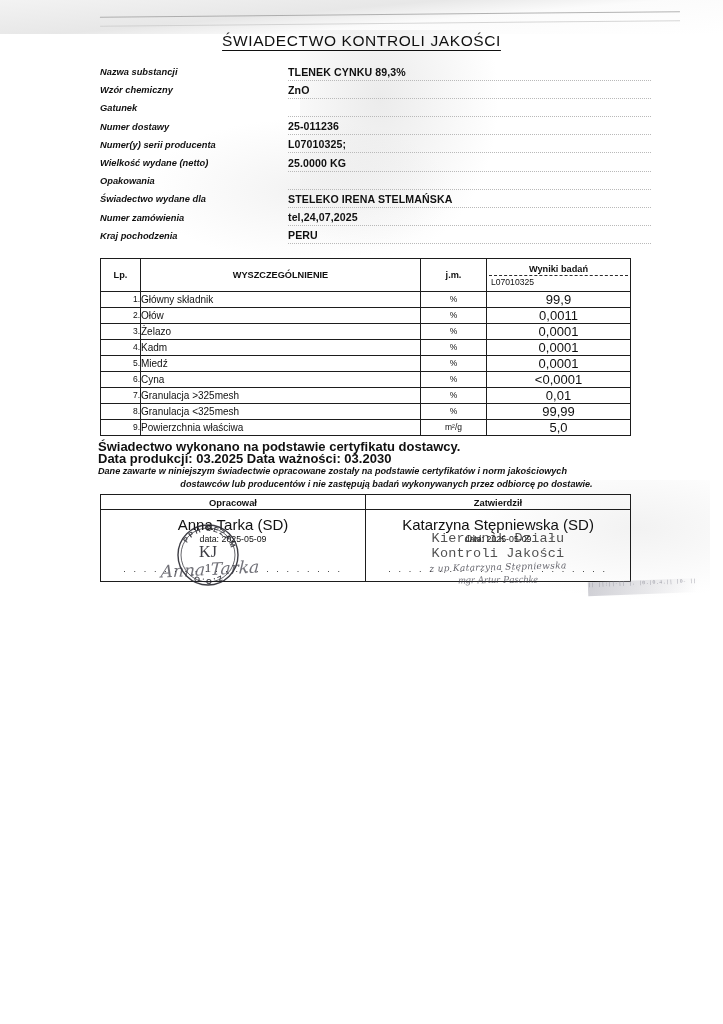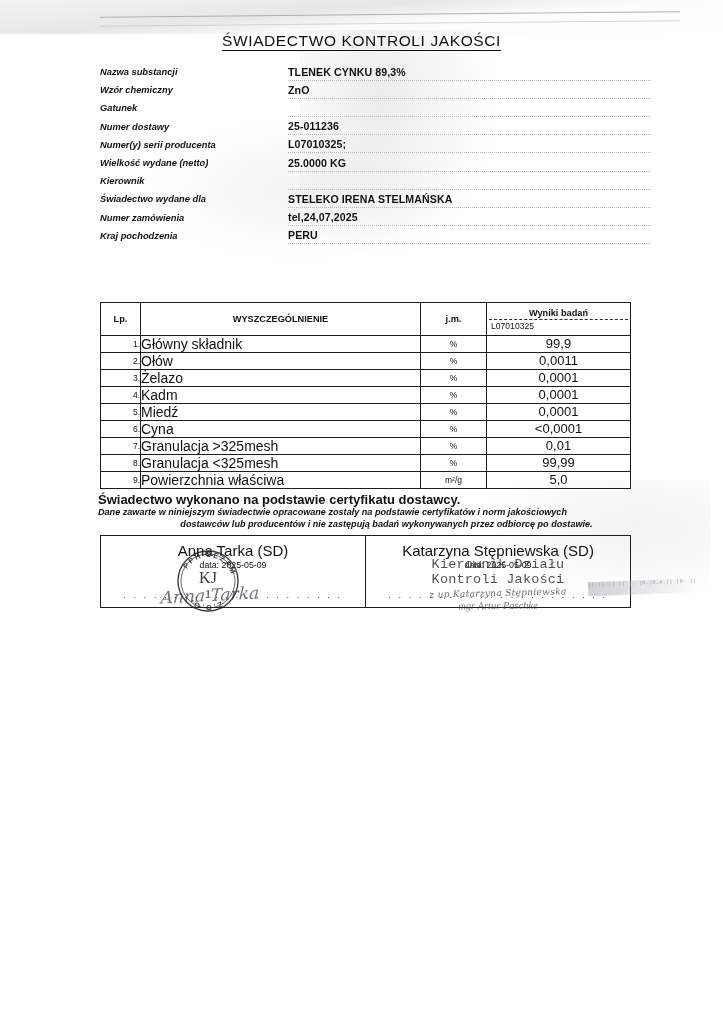--- a/index.html
+++ b/index.html
@@ -107,21 +107,20 @@
     padding-bottom: 1px;
     letter-spacing: .1px;
   }
 
   
   #results-table-wrap { padding: 12px 92px 0 100px; }
   table#results-table {
     width: 100%;
     border-collapse: collapse;
     table-layout: fixed;
-    margin-top: 44px;
   }
   #results-table th, #results-table td {
     border: 1px solid #1d1d1d;
     padding: 0;
   }
   .col-lp    { width: 40px; }
   .col-name  { width: auto; }
   .col-unit  { width: 66px; }
   .col-res   { width: 144px; }
 
@@ -159,21 +158,21 @@
 
   #results-table tbody td { height: 13.6px; }
   .td-lp {
     text-align: right;
     padding-right: 3px;
     font-size: 8.5px;
   }
   .td-name {
     text-align: left;
     padding-left: 3px;
-    font-size: 14px;
+    font-size: 10px;
   }
   .td-unit {
     text-align: center;
     font-size: 8.5px;
   }
   .td-res {
     text-align: center;
     padding-left: 3px;
     font-size: 13px;
   }
@@ -356,21 +355,21 @@
           <div class="field-value">L07010325;</div>
         </div>
       </div>
       <div class="field-row">
         <div class="field-label">Wielkość wydane (netto)</div>
         <div class="field-value-wrap">
           <div class="field-value">25.0000 KG</div>
         </div>
       </div>
       <div class="field-row">
-        <div class="field-label">Kierownik</div>
+        <div class="field-label">Opakowania</div>
         <div class="field-value-wrap">
           <div class="field-value"></div>
         </div>
       </div>
       <div class="field-row">
         <div class="field-label">Świadectwo wydane dla</div>
         <div class="field-value-wrap">
           <div class="field-value">STELEKO IRENA STELMAŃSKA</div>
         </div>
       </div>
@@ -462,27 +461,32 @@
             <td class="td-name">Powierzchnia właściwa</td>
             <td class="td-unit">m²/g</td>
             <td class="td-res">5,0</td>
           </tr>
         </tbody>
     </table>
   </div>
 
   <div id="notes">
     <div class="note-line">Świadectwo wykonano na podstawie certyfikatu dostawcy.</div>
+    <div class="note-line">Data produkcji: 03.2025 Data ważności: 03.2030</div>
     <div class="note-italic">Dane zawarte w niniejszym świadectwie opracowane zostały na podstawie certyfikatów i norm jakościowych</div>
     <div class="note-italic-indent">dostawców lub producentów i nie zastępują badań wykonywanych przez odbiorcę po dostawie.</div>
   </div>
 
   <div id="sig-wrap">
     <table id="sig-table">
       <tbody>
+          <tr>
+        <td class="sig-head">Opracował</td>
+        <td class="sig-head">Zatwierdził</td>
+      </tr>
       <tr>
 
         <td class="sig-body">
           <div class="sig-name">Anna Tarka (SD)</div>
           <div class="sig-date">data: 2025-05-09</div>
 
           <div id="stamp-round">
             <svg width="66" height="66" viewBox="0 0 66 66">
               <defs>
                 <path id="arcTop" d="M 9,33 A 24,24 0 0 1 57,33" fill="none"></path>

